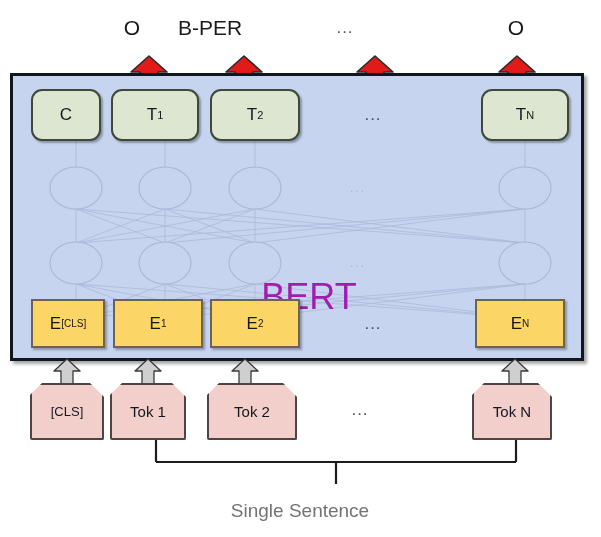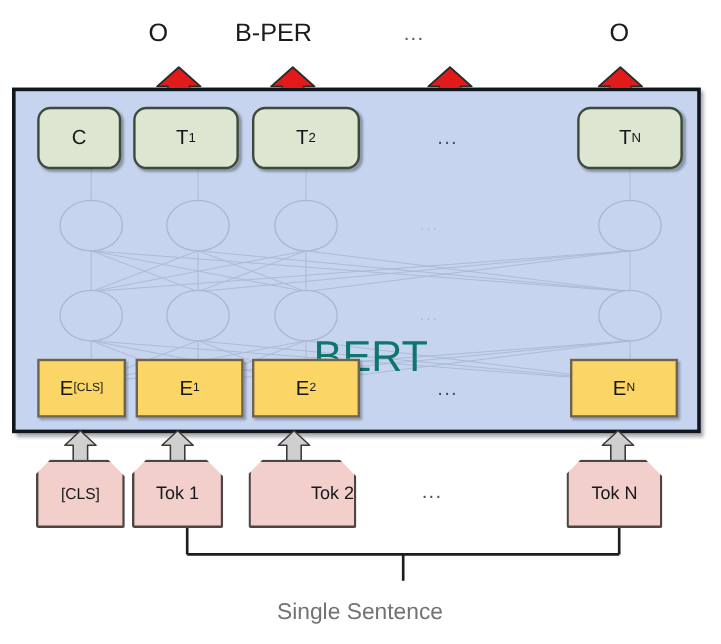--- a/index.html
+++ b/index.html
@@ -64,21 +64,21 @@
   }
 
   
   #bert-word {
     position: absolute;
     left: 240px;
     top: 200px;
     width: 112px;
     text-align: center;
     font-size: 36px;
-    color: #0f766e;
+    color: #a21caf;
     font-family: "Liberation Sans", sans-serif;
     letter-spacing: 0px;
   }
 
   
   .tbox {
     position: absolute;
     height: 52px;
     background: #dde6d0;
     border: 2px solid #3d4a3a;
@@ -158,21 +158,21 @@
     font-size: 19px;
     color: #737373;
   }
 </style>
 </head>
 <body>
 
 <div id="stage">
 
   <div class="out-label" style="left:102px; top:16px; width:60px;">O</div>
-  <div class="out-label" style="left:160px; top:16px; width:100px;text-align:right;">B-PER</div>
+  <div class="out-label" style="left:160px; top:16px; width:100px;">B-PER</div>
   <div class="out-dots" style="left:325px; top:16px; width:40px;">...</div>
   <div class="out-label" style="left:486px; top:16px; width:60px;">O</div>
 
   <div class="red-arrow" style="left:129px; top:54px;">
     <svg viewBox="0 0 40 34" width="40" height="34">
       <polygon points="20,2 38,18 29,18 29,34 11,34 11,18 2,18" fill="#e01b19" stroke="#2b2b2b" stroke-width="1.6" stroke-linejoin="round"></polygon>
     </svg>
   </div>
   <div class="red-arrow" style="left:224px; top:54px;">
     <svg viewBox="0 0 40 34" width="40" height="34">
@@ -315,21 +315,21 @@
       <polygon points="15,1 28,13 21,13 21,26 9,26 9,13 2,13" fill="#cfcfcf" stroke="#3b3b3b" stroke-width="1.3" stroke-linejoin="round"></polygon>
     </svg>
   </div>
 
   <div class="tokbox small" style="left:30px; top:383px; width:74px;">
     <span>[CLS]</span>
   </div>
   <div class="tokbox" style="left:110px; top:383px; width:76px;">
     <span>Tok 1</span>
   </div>
-  <div class="tokbox" style="left:207px; top:383px; width:90px;justify-content:flex-end;">
+  <div class="tokbox" style="left:207px; top:383px; width:90px;">
     <span>Tok 2</span>
   </div>
   <div class="mid-dots" style="left:340px; top:400px; width:40px;">...</div>
   <div class="tokbox" style="left:472px; top:383px; width:80px;">
     <span>Tok N</span>
   </div>
 
   <svg id="bracket" viewBox="0 0 400 50">
     <g stroke="#1d1d1d" stroke-width="2.2" fill="none">
       <line x1="16" y1="0" x2="16" y2="22"></line>

